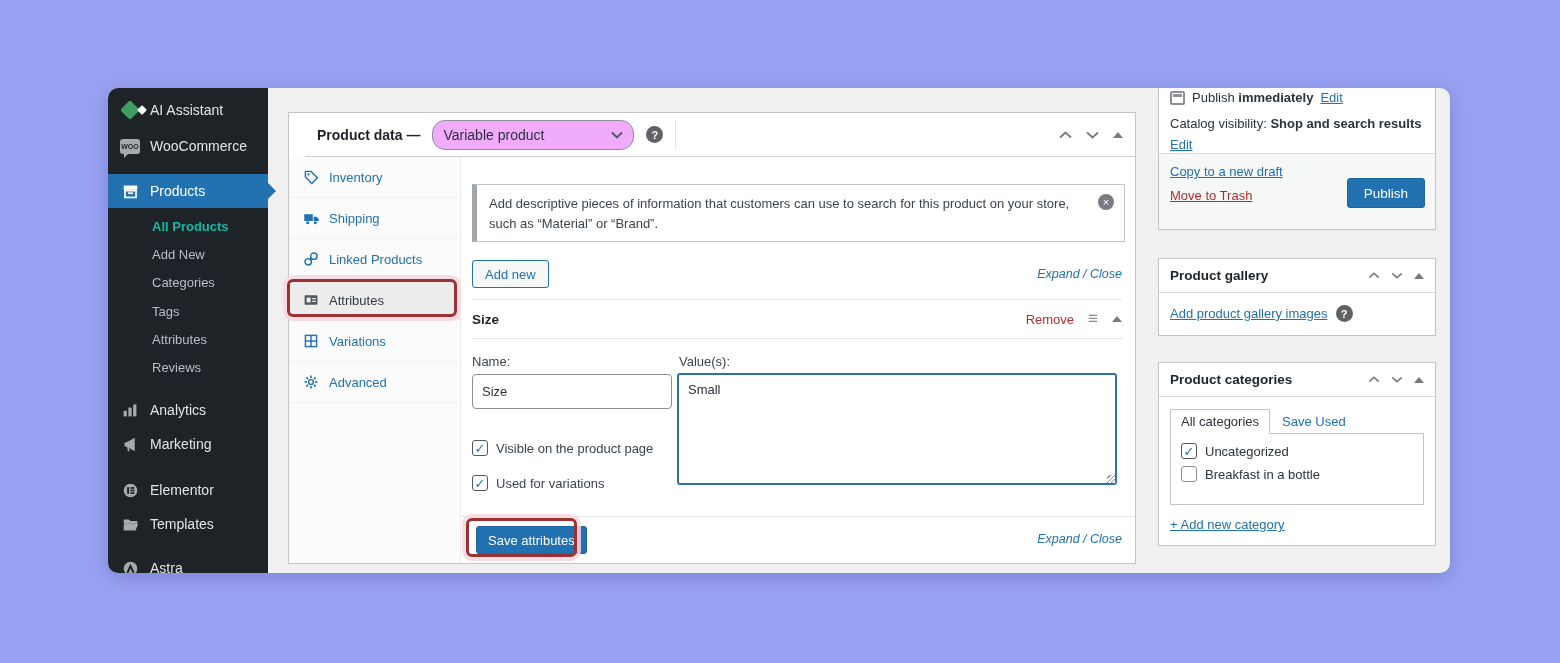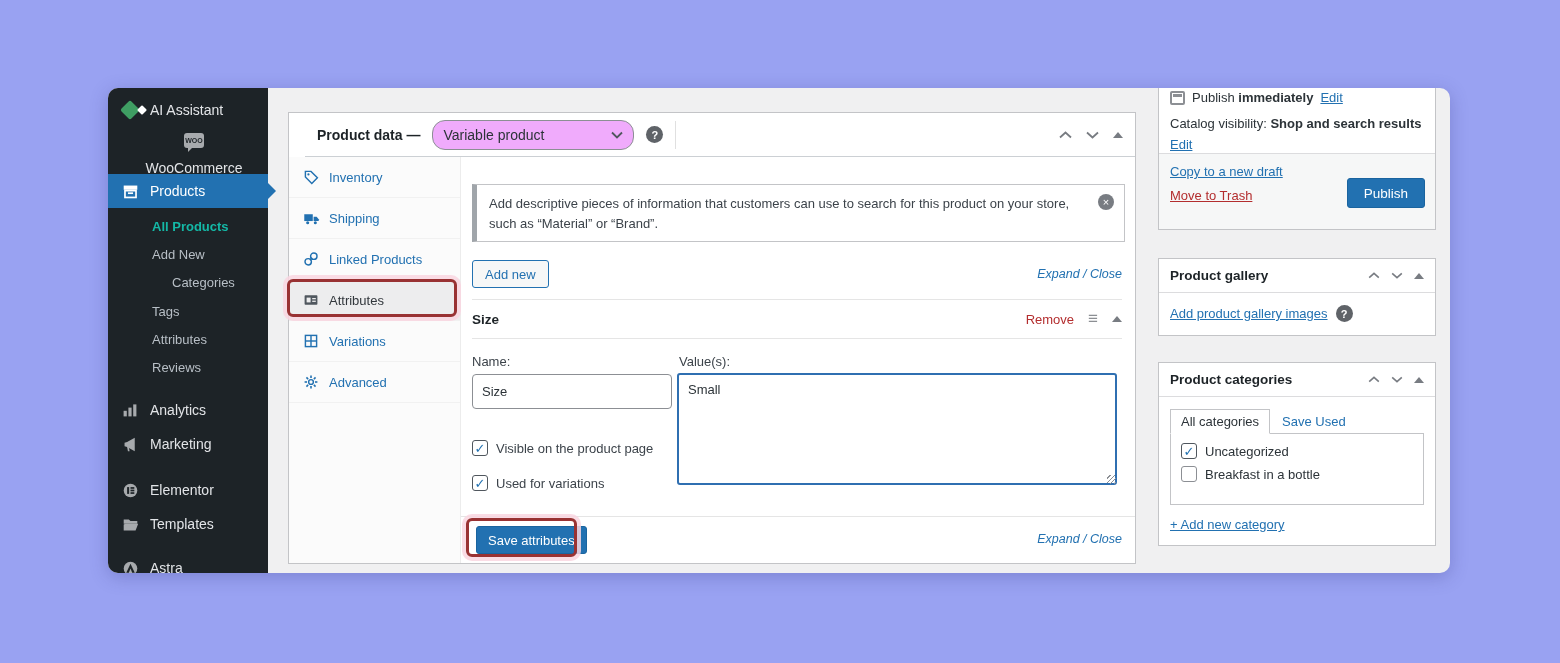--- a/index.html
+++ b/index.html
@@ -133,21 +133,21 @@
 
 <div class="window">
 
   <div class="sidebar">
     <div class="sb-item" style="top:6px;">
       <span class="ic">
           <span class="ai-diamond"></span>
         </span>
       <span>AI Assistant</span>
     </div>
-    <div class="sb-item" style="top:42px;flex-direction:column;">
+    <div class="sb-item" style="top:42px;">
       <span class="ic">
           <span class="woo-badge">WOO</span>
         </span>
       <span>WooCommerce</span>
     </div>
     <div class="sb-item active" style="top:86px;height:34px;">
       <span class="ic">
         <svg width="17" height="17" viewBox="0 0 20 20">
             <rect x="2" y="3" width="16" height="5" fill="#fff"></rect>
             <rect x="3.5" y="9" width="13" height="8" fill="none" stroke="#fff" stroke-width="2"></rect>
@@ -156,21 +156,21 @@
       </span>
       <span>Products</span>
       <span class="sb-arrow"></span>
     </div>
     <div class="sb-sub current" style="top:124px;">
         <span>All Products</span>
       </div>
     <div class="sb-sub" style="top:152px;">
         <span>Add New</span>
       </div>
-    <div class="sb-sub" style="top:180px;margin-left:20px;">
+    <div class="sb-sub" style="top:180px;">
         <span>Categories</span>
       </div>
     <div class="sb-sub" style="top:209px;">
         <span>Tags</span>
       </div>
     <div class="sb-sub" style="top:237px;">
         <span>Attributes</span>
       </div>
     <div class="sb-sub" style="top:265px;">
         <span>Reviews</span>

